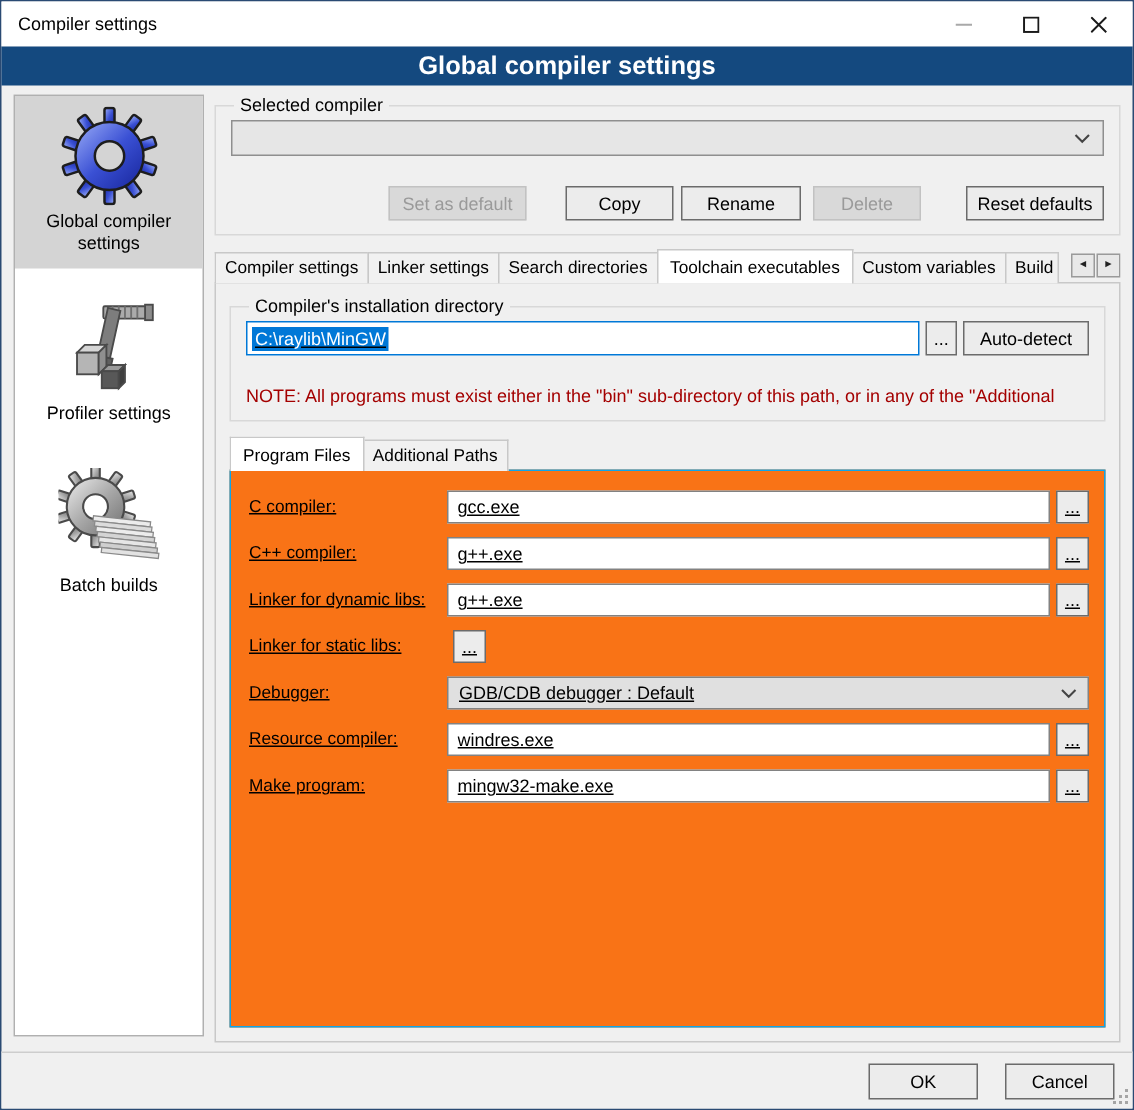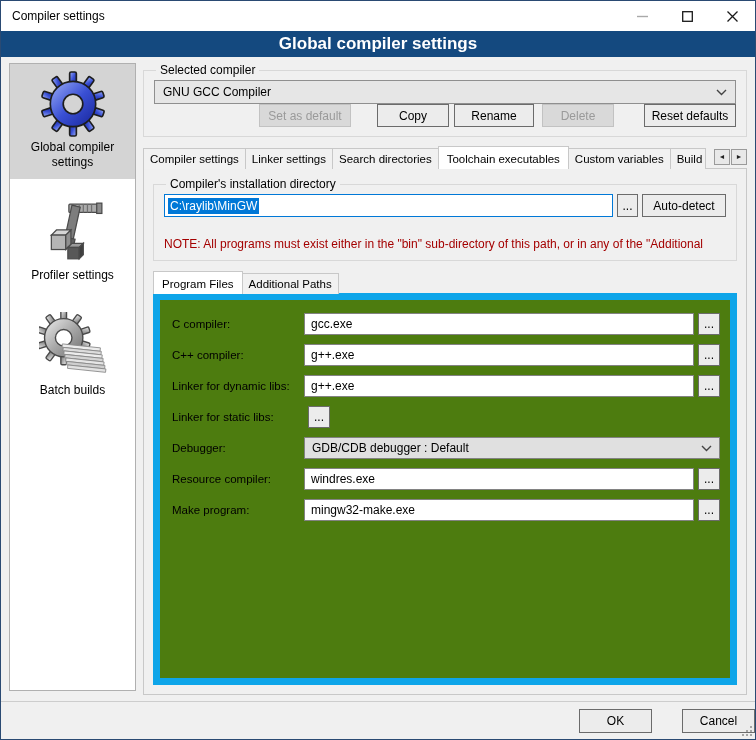--- a/index.html
+++ b/index.html
@@ -32,57 +32,57 @@
   fieldset { border:1px solid #d8d8d8; padding:1px 10px 9px; margin:0; background:transparent; }
   legend { font-size:12px; padding:0 4px; margin-left:2px; }
 
   
   .combo { height:24px; border:1px solid #8f8f8f; background:#e6e6e6; display:flex; align-items:center; padding:0 8px; margin-top:2px; }
   .combo .c-label { flex:1; overflow:hidden; white-space:nowrap; }
   .chev { margin-left:auto; flex-shrink:0; }
 
   .btn { height:23px; background:#ececec; border:1px solid #6b6b6b; font-family:inherit; font-size:12px; color:#000; display:inline-flex; align-items:center; justify-content:center; cursor:default; }
   .btn.disabled { background:#d9d9d9; border-color:#c2c2c2; color:#9a9a9a; }
-  .btn-row { display:flex; justify-content:flex-end; align-items:center; margin-top:0; }
+  .btn-row { display:flex; justify-content:flex-end; align-items:center; margin-top:20px; }
   .b-setdef { width:92px; margin-right:26px; }
   .b-copy { width:72px; margin-right:5px; }
   .b-rename { width:80px; margin-right:8px; }
   .b-delete { width:72px; margin-right:30px; }
   .b-reset { width:92px; }
 
   
   .tabs-row { display:flex; align-items:flex-end; margin-top:9px; position:relative; z-index:2; overflow:hidden; }
   .tab { border:1px solid #c8c8c8; border-bottom:none; background:#f1f1f1; padding:4px 6px; font-size:11.5px; white-space:nowrap; flex-shrink:0; cursor:default; }
   .tab + .tab { margin-left:-1px; }
   .tab.active { background:#ffffff; padding:6px 8px 5px; margin-bottom:-1px; position:relative; z-index:3; }
   .tab.clip { width:36px; overflow:hidden; padding-right:0; }
   .tab-arrows { margin-left:auto; display:flex; gap:1px; margin-bottom:4px; flex-shrink:0; padding-left:2px; }
   .arrow-btn { width:16px; height:16px; border:1px solid #9a9a9a; background:#e8e8e8; font-size:7px; line-height:14px; text-align:center; color:#222; cursor:default; }
 
   .tabpage { flex:1; border:1px solid #c8c8c8; margin-top:-1px; background:#f0f0f0; padding:8px 9px 9px; display:flex; flex-direction:column; min-height:0; }
 
   
   .dir-row { display:flex; align-items:center; gap:4px; margin-top:2px; }
-  .path-input { flex:1; height:23px; border:1px solid #0078d7; background:#fff; display:flex; align-items:center; padding-left:3px; overflow:hidden; }
+  .path-input { flex:1; height:23px; border:1px solid #0078d7; background:#fff; display:flex; align-items:center; padding-left:3px; overflow:hidden;text-decoration:underline; }
   .sel-text { background:#0078d7; color:#fff; padding:1px 2px; white-space:nowrap; font-size:12px; }
   .browse-sm { width:21px; flex-shrink:0; }
   .autodetect { width:84px; flex-shrink:0; }
   .note { margin-top:20px; color:#a40000; font-size:12px; white-space:nowrap; overflow:hidden; }
 
   .inner-tabs { margin-top:10px; }
-  .inner-page { flex:1; border:7px solid #0ea5e9; margin-top:-1px; background:#4d7c0f; padding:13px 10px 10px 12px; min-height:0; }
+  .inner-page { flex:1; border:1px solid #0ea5e9; margin-top:-1px; background:#f97316; padding:13px 10px 10px 12px; min-height:0;text-decoration:underline; }
 
   .frow { display:flex; align-items:center; margin-bottom:9px; }
   .flabel { width:132px; flex-shrink:0; font-size:11.5px; }
   .finput { flex:1; height:22px; border:1px solid #828282; background:#fff; padding:0 6px; font-family:inherit; font-size:12px; color:#000; min-width:0; }
   .fbrowse { width:22px; height:22px; margin-left:4px; flex-shrink:0; }
   .fcombo { flex:1; height:22px; border:1px solid #828282; background:#e0e0e0; display:flex; align-items:center; padding:0 7px; min-width:0; }
 
   
-  .footer { height:38px; border-top:1px solid #cdcdcd; display:flex; align-items:center; justify-content:flex-end; gap:30px; flex-shrink:0; position:relative; background:#f0f0f0; }
+  .footer { height:38px; border-top:1px solid #cdcdcd; display:flex; align-items:center; justify-content:flex-end; padding-right:12px; gap:18px; flex-shrink:0; position:relative; background:#f0f0f0; }
   .b-ok, .b-cancel { width:73px; height:24px; }
   .grip { position:absolute; right:3px; bottom:3px; }
 </style>
 </head>
 <body>
 
 <div class="window">
 
   <div class="titlebar">
     <div class="title-text">Compiler settings</div>
@@ -191,21 +191,20 @@
         </div>
         <div class="side-label">Batch builds</div>
       </div>
     </div>
 
     <div class="main">
 
       <fieldset>
         <legend>Selected compiler</legend>
         <div class="combo">
-          <span class="c-label">GNU GCC Compiler</span>
           <svg class="chev" width="11" height="7" viewBox="0 0 11 7">
               <path d="M1 1 L5.5 5.5 L10 1" fill="none" stroke="#444" stroke-width="1.4"></path>
             </svg>
         </div>
         <div class="btn-row">
           <button class="btn b-setdef disabled">Set as default</button>
           <button class="btn b-copy">Copy</button>
           <button class="btn b-rename">Rename</button>
           <button class="btn b-delete disabled">Delete</button>
           <button class="btn b-reset">Reset defaults</button>

